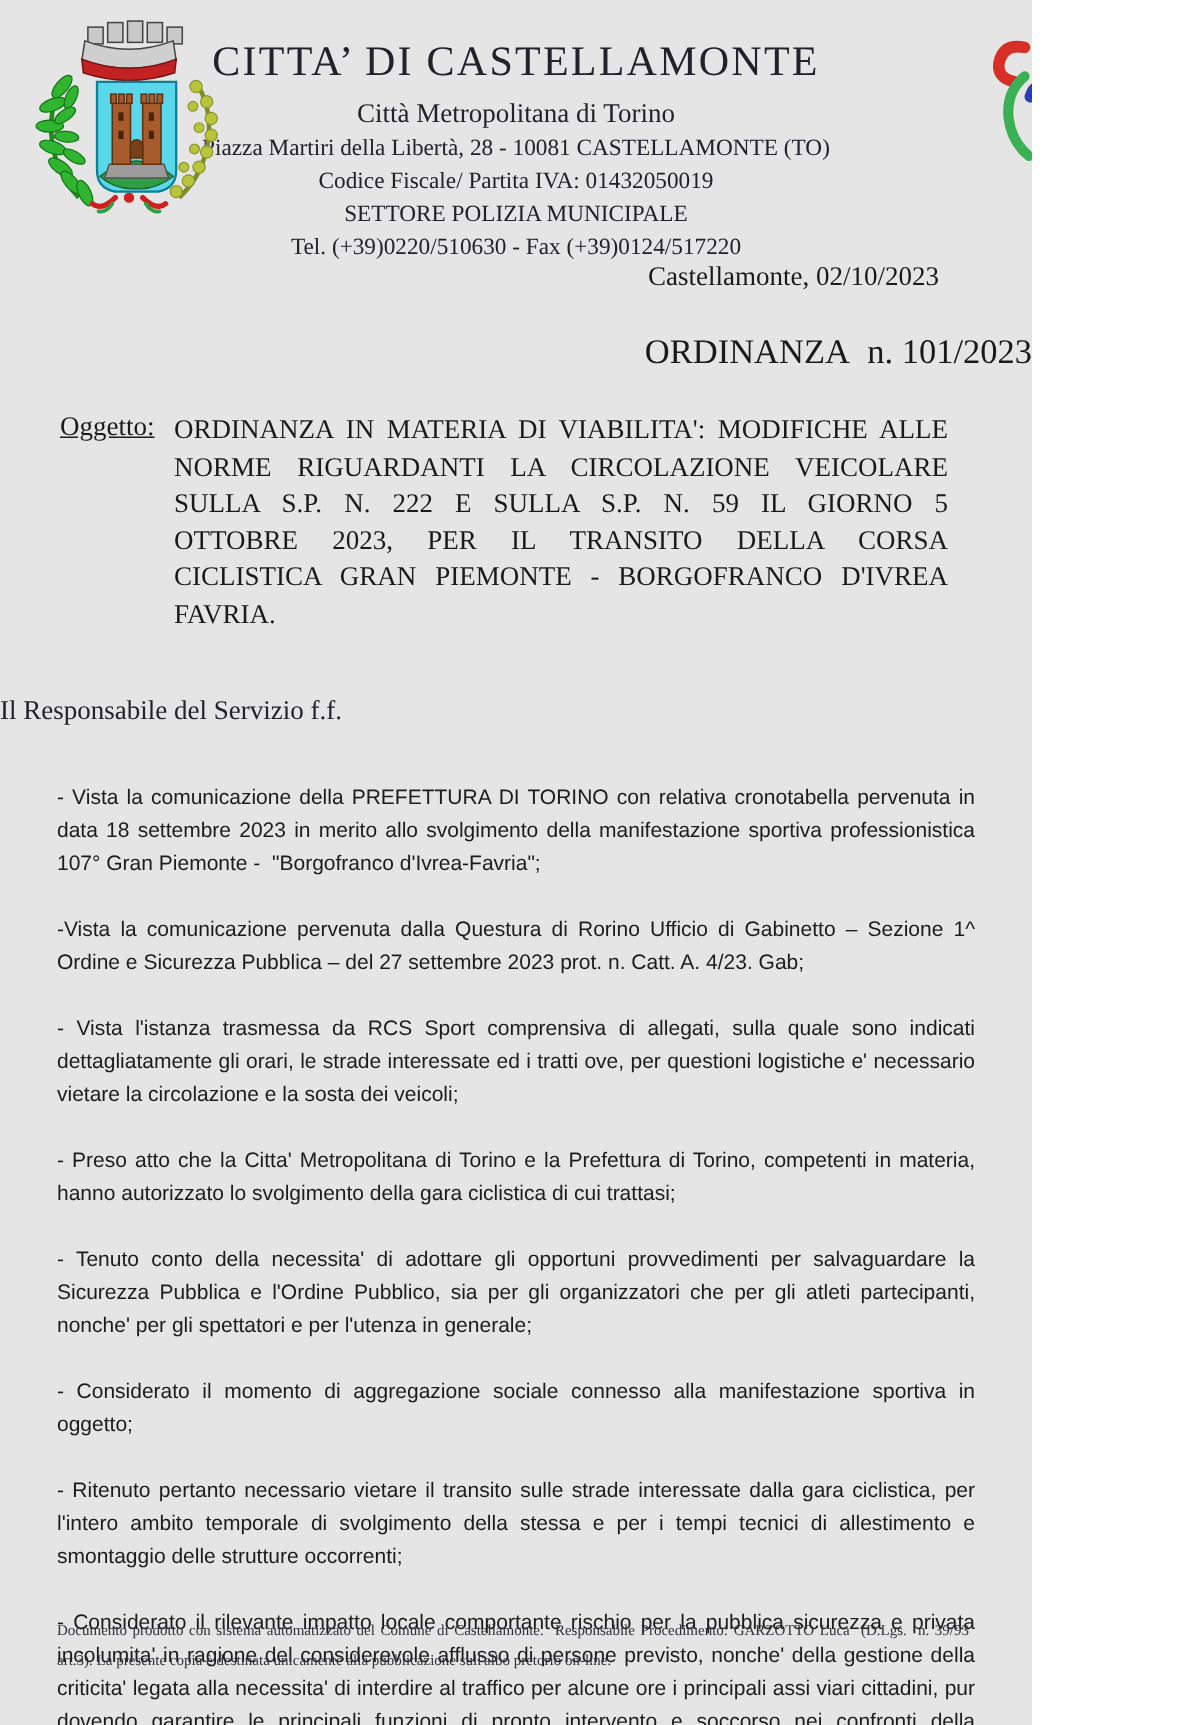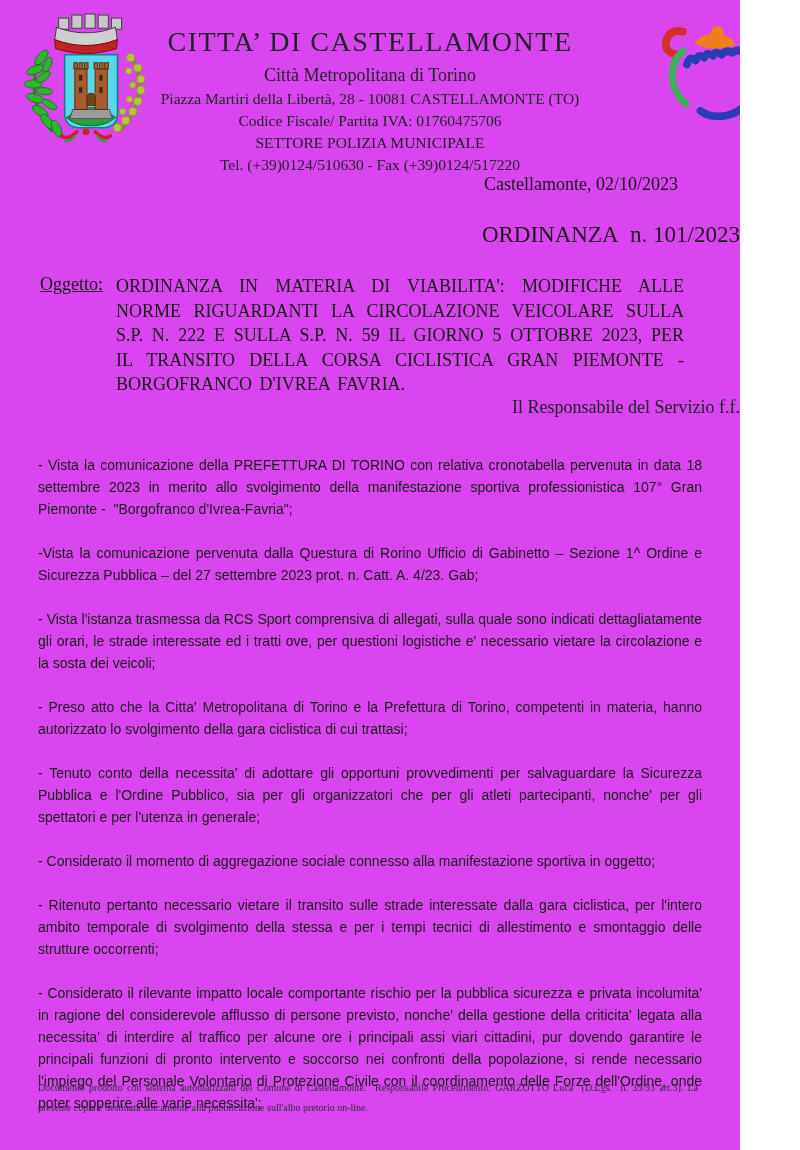--- a/index.html
+++ b/index.html
@@ -1,36 +1,36 @@
 <!DOCTYPE html>
 <html><head>
 <meta charset="utf-8">
 <style>
   html,body { margin:0; padding:0; background:#ffffff; }
   .page {
-    position:relative; width:740px; height:1150px; background:#d946ef;
+    position:relative; width:688px; height:1150px; background:#e5e5e5;
     font-family:"Liberation Serif", serif; color:#1a1a1a; overflow:hidden;
   }
   .crest { position:absolute; left:20px; top:12px; width:132px; height:134px; }
   .logo  { position:absolute; left:648px; top:22px; width:126px; height:108px; }
 
   .masthead { text-align:center; padding-top:26px; }
   .masthead .title { font-size:28px; letter-spacing:1.5px; color:#22222a; }
   .masthead .sub   { font-size:18px; margin-top:7px; color:#22222a; }
   .masthead .line  { font-size:15.5px; margin-top:4px; color:#22222a; }
 
   .dateline { text-align:right; padding-right:62px; font-size:18px; }
 
   .number { text-align:right; font-size:23px; margin-top:27px; }
 
   .subject { display:flex; margin:26px 56px 0 40px; font-size:18px; }
   .subject .label { flex:none; width:76px;text-decoration:underline; }
   .subject .text  { flex:1; text-align:justify; line-height:24.5px; word-spacing:3px; }
 
-  .resp { text-align:right; font-size:18px; color:#22222a;padding-left:22px; }
+  .resp { text-align:left; font-size:18px; margin-top:42px; color:#22222a; }
 
   .body {
     margin:36px 38px 0 38px;
     font-family:"Liberation Sans", sans-serif;
     font-size:14px; line-height:22px; color:#1c1c1c;
   }
   .body p { margin:0 0 22px 0; text-align:justify; }
 
   .footer {
     position:absolute; left:38px; right:42px; top:1078px;
@@ -121,23 +121,23 @@
     <path d="M48,22 q6,-9 16,-9 l2,-6 q8,-6 12,2 l0,5 q10,1 12,10 q-22,8 -42,-2 z" fill="#ef7f1a"></path>
     <path d="M30,34 q-15,-3 -11,-16 q4,-11 17,-8" fill="none" stroke="#d62f27" stroke-width="8" stroke-linecap="round"></path>
     <path d="M36,30 q-13,11 -11,29 q2,16 14,26" fill="none" stroke="#3cb054" stroke-width="7" stroke-linecap="round"></path>
     <path d="M40,44 q3,-10 9,-4 q3,-8 9,-3 q3,-7 9,-2 q3,-6 9,-1 q5,-6 11,-2 q8,-6 14,1 q15,-13 21,-2 q5,10 -9,13 q-8,2 -12,-3 q11,17 5,35 q-6,17 -25,21 q-17,3 -27,-5" fill="none" stroke="#2b3cb5" stroke-width="8" stroke-linecap="round" stroke-linejoin="round"></path>
   </svg>
 
   <div class="masthead">
     <div class="title">CITTA’ DI CASTELLAMONTE</div>
     <div class="sub">Città Metropolitana di Torino</div>
     <div class="line">Piazza Martiri della Libertà, 28 - 10081 CASTELLAMONTE (TO)</div>
-    <div class="line">Codice Fiscale/ Partita IVA: 01760475706</div>
+    <div class="line">Codice Fiscale/ Partita IVA: 01432050019</div>
     <div class="line">SETTORE POLIZIA MUNICIPALE</div>
-    <div class="line">Tel. (+39)0124/510630 - Fax (+39)0124/517220</div>
+    <div class="line">Tel. (+39)0220/510630 - Fax (+39)0124/517220</div>
   </div>
 
   <div class="dateline">Castellamonte, 02/10/2023</div>
 
   <div class="number">ORDINANZA&nbsp; n. 101/2023</div>
 
   <div class="subject">
     <div class="label">Oggetto:</div>
     <div class="text">ORDINANZA IN MATERIA DI VIABILITA': MODIFICHE ALLE NORME RIGUARDANTI LA CIRCOLAZIONE VEICOLARE SULLA S.P. N. 222 E SULLA S.P. N. 59 IL GIORNO 5 OTTOBRE 2023, PER IL TRANSITO DELLA CORSA CICLISTICA GRAN PIEMONTE - BORGOFRANCO D'IVREA FAVRIA.</div>
   </div>

